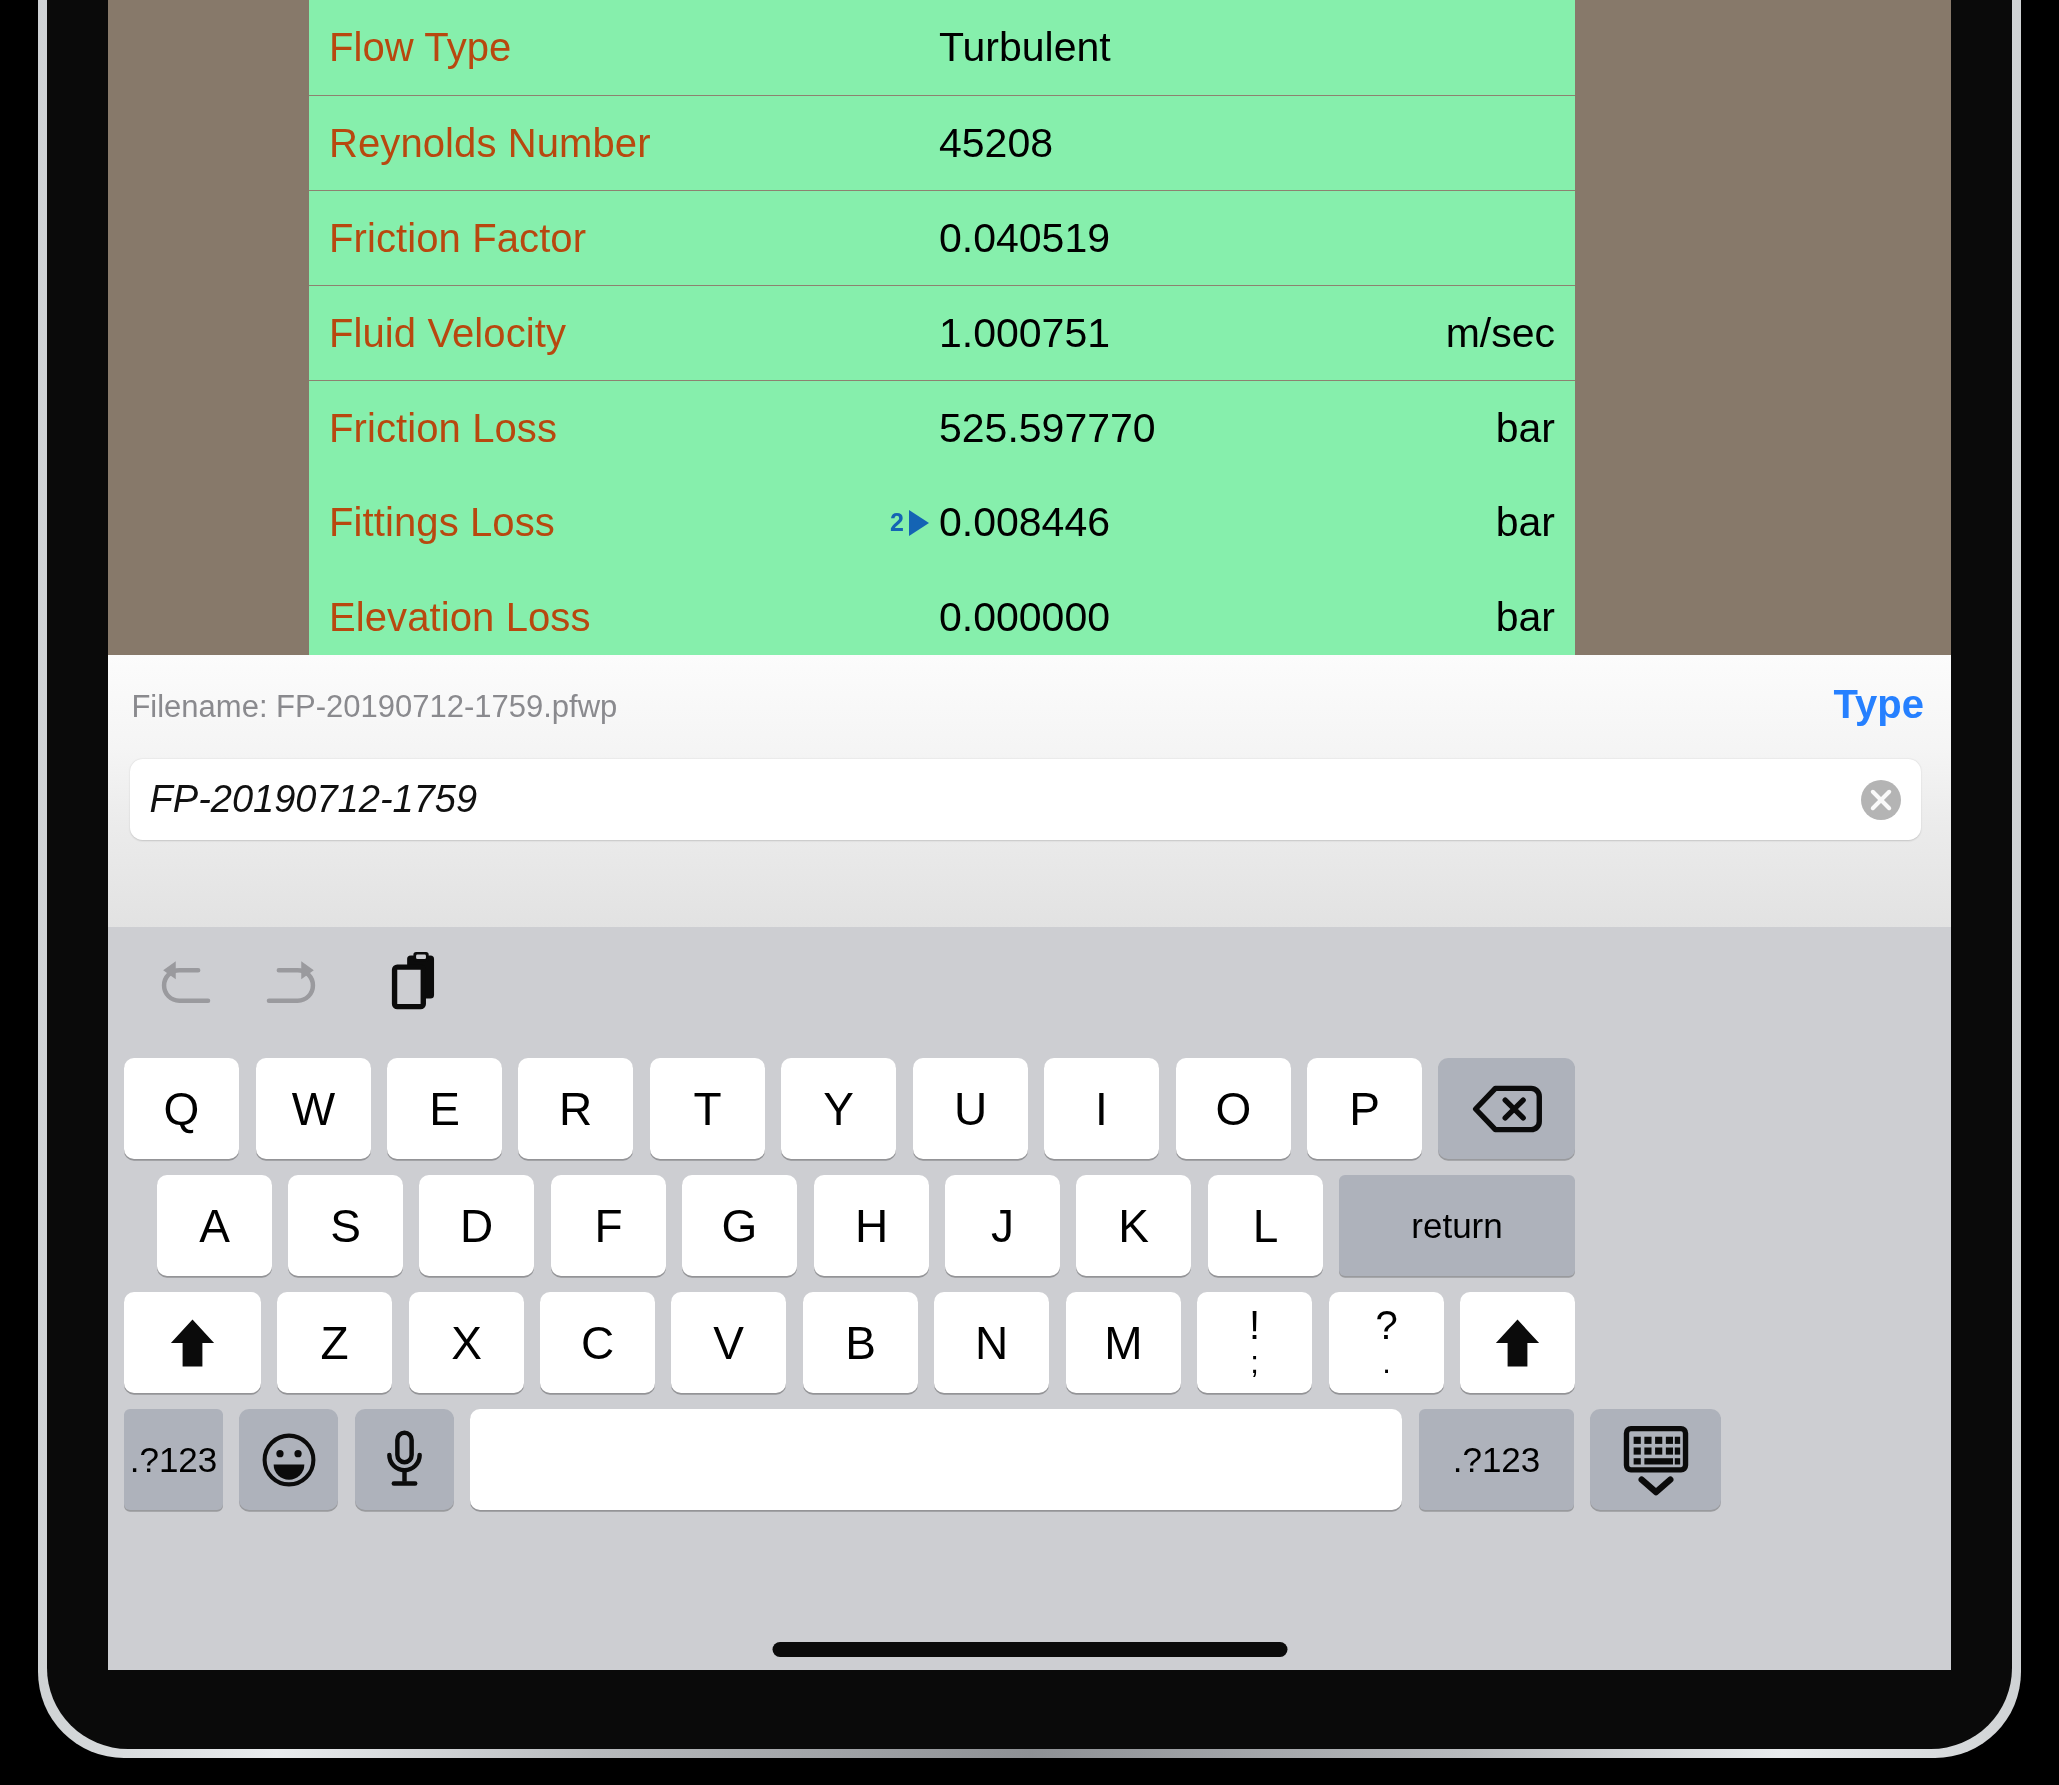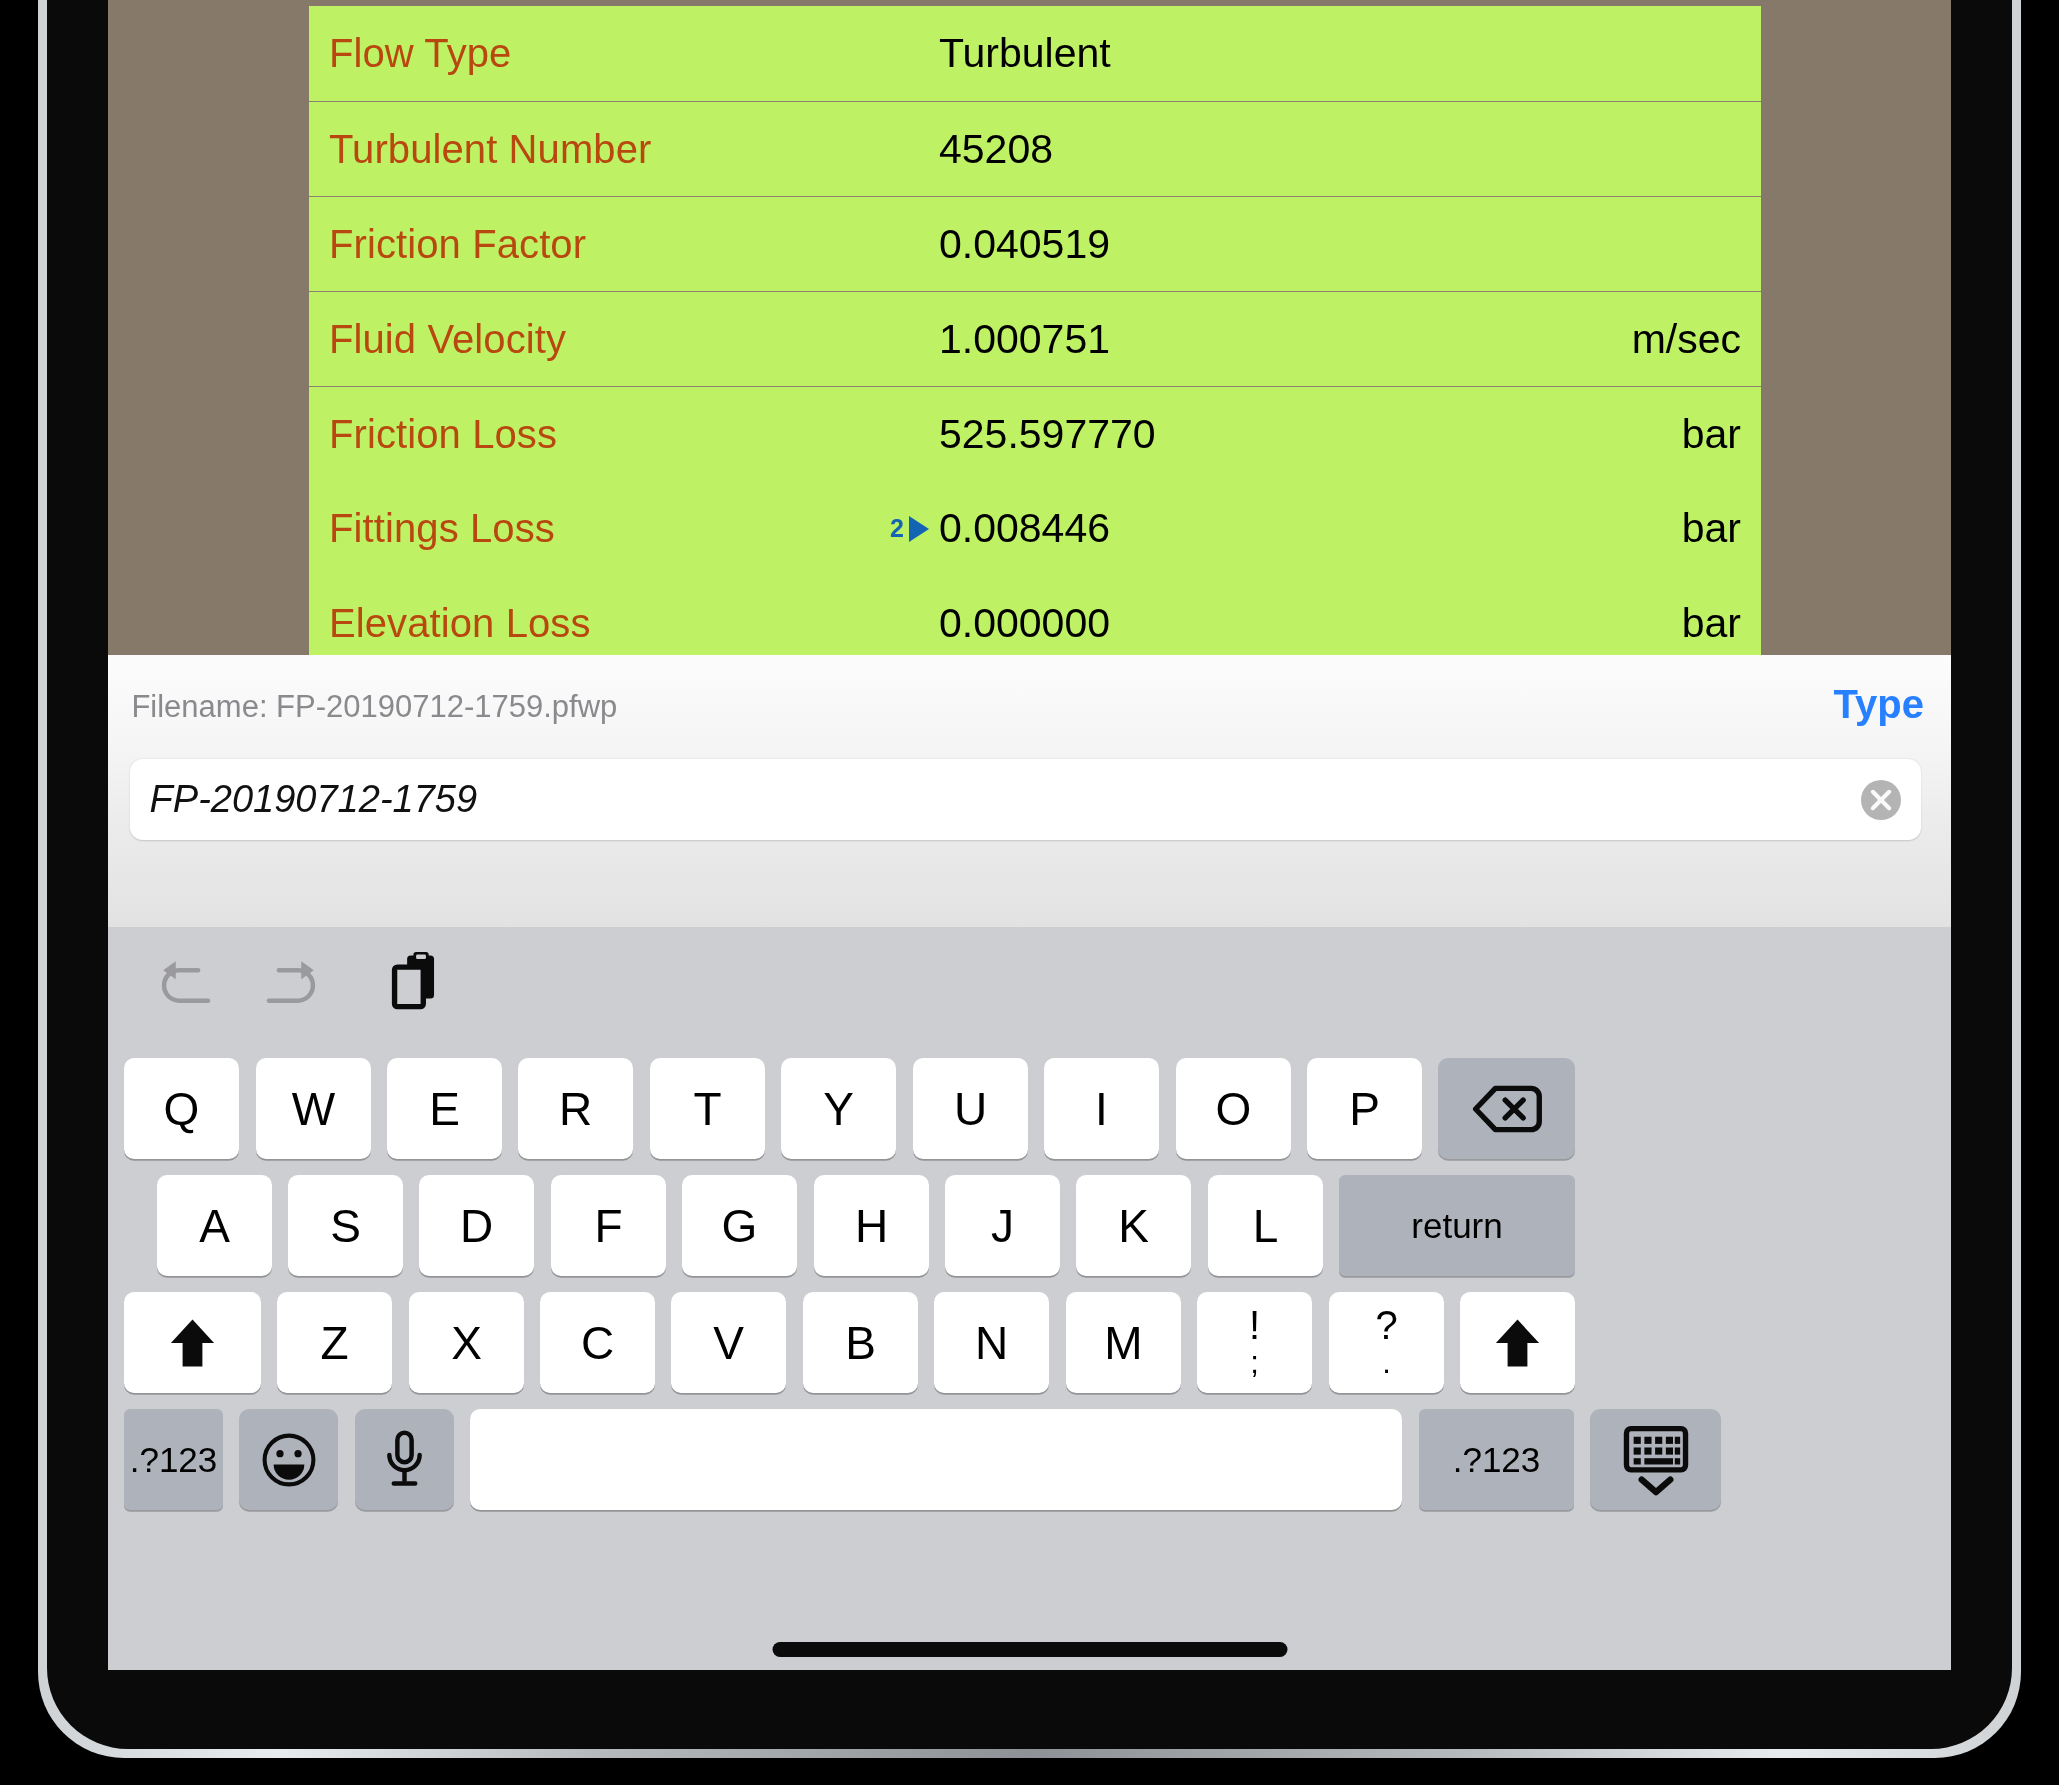--- a/index.html
+++ b/index.html
@@ -33,23 +33,22 @@
     overflow:hidden;
     background:#8a7d6b;
   }
 
   
   .results-area{
     position:absolute; left:0; top:0; width:1843px; height:655px;
     background:#87796a;
   }
   .table{
-    position:absolute; left:201px; top:0; width:1452px;
-    background:#bef264;
-    margin-top:6px;
+    position:absolute; left:201px; top:0; width:1266px;
+    background:#86efac;
   }
   .row{
     position:relative;
     height:95px;
     box-sizing:border-box;
     display:flex; align-items:center;
   }
   .row.sep{ border-top:1.8px solid #8d8270; }
   .row .label{
     position:absolute; left:20px;
@@ -178,21 +177,21 @@
     <div class="results-area">
       <div class="table">
 
         <div class="row">
           <span class="label">Flow Type</span>
           <span class="value">Turbulent</span>
           <span class="unit"></span>
         </div>
 
         <div class="row sep">
-          <span class="label">Turbulent Number</span>
+          <span class="label">Reynolds Number</span>
           <span class="value">45208</span>
           <span class="unit"></span>
         </div>
 
         <div class="row sep">
           <span class="label">Friction Factor</span>
           <span class="value">0.040519</span>
           <span class="unit"></span>
         </div>
 

